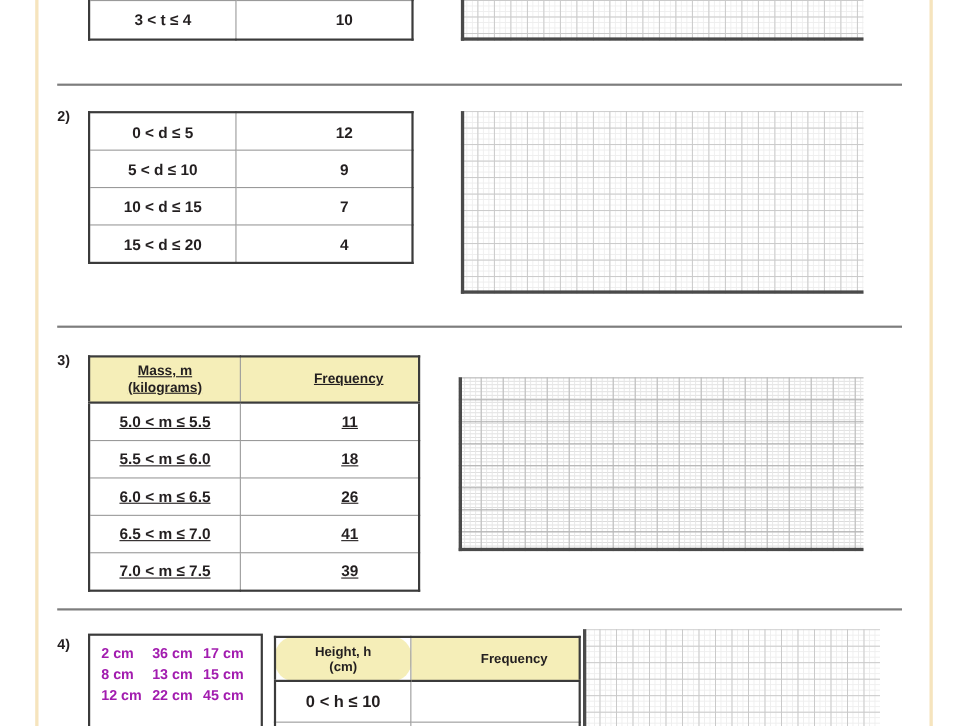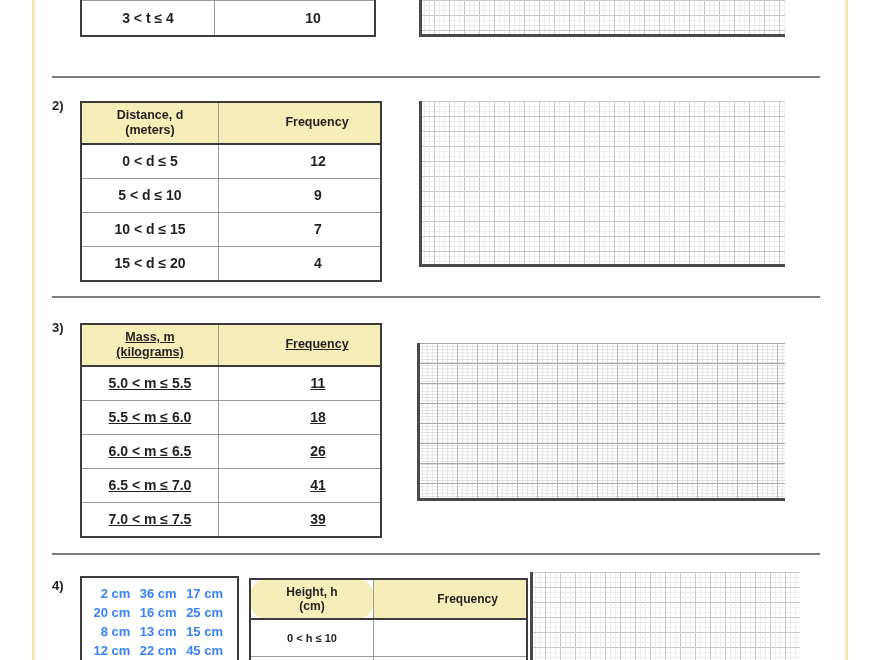--- a/index.html
+++ b/index.html
@@ -74,39 +74,39 @@
     margin-left: 12px;
   }
   .freq-table td.empty { }
   .freq-table .col-range { width: 132px; }
   .freq-table .col-freq  { width: 122px; padding-left: 37px; }
 
   
   .t4 .col-range { width: 118px; border-radius: 17px; }
   .t4 .col-freq  { width: 113px; }
   .t4 th { font-size: 12px; }
-  .t4 td { height: 36px; font-size: 11px; }
+  .t4 td { height: 36px; font-size: 15px; }
 
   
   .data-box {
     position: absolute;
     border: 2px solid #3b3b3b;
     background: #ffffff;
     padding: 6px 8px 6px 8px;
     box-sizing: border-box;
   }
   .data-box table {
     border-collapse: collapse;
     width: 100%;
   }
   .data-box td {
     font-size: 13px;
     font-weight: bold;
-    color: #3b82f6;
-    text-align: right;
+    color: #a21caf;
+    text-align: left;
     padding: 2px 6px 2px 2px;
     white-space: nowrap;
   }
 
   
   .grid {
     position: absolute;
     background-color: #ffffff;
     background-repeat: repeat;
     box-sizing: border-box;
@@ -172,27 +172,20 @@
   <div class="axis-y"></div>
   <div class="axis-x"></div>
 </div>
 
 <div class="divider" style="top:76px;"></div>
 
 <div class="qnum" style="left:52px; top:98px;">2)</div>
 
 <table class="freq-table t2" style="left:80px; top:101px; width:256px;">
   <tbody>
-      <tr>
-    <th class="col-range">
-      <span>Distance, d</span><br>
-      <span>(meters)</span>
-    </th>
-    <th class="col-freq">Frequency</th>
-  </tr>
   <tr>
     <td class="col-range">0 &lt; d ≤ 5</td>
     <td class="col-freq">12</td>
   </tr>
   <tr>
     <td class="col-range">5 &lt; d ≤ 10</td>
     <td class="col-freq">9</td>
   </tr>
   <tr>
     <td class="col-range">10 &lt; d ≤ 15</td>
@@ -255,25 +248,20 @@
 
 <div class="qnum" style="left:52px; top:578px;">4)</div>
 
 <div class="data-box" style="left:80px; top:576px; width:159px; height:110px;">
   <table>
     <tbody>
         <tr>
       <td>2 cm</td>
       <td>36 cm</td>
       <td>17 cm</td>
-    </tr>
-    <tr>
-      <td>20 cm</td>
-      <td>16 cm</td>
-      <td>25 cm</td>
     </tr>
     <tr>
       <td>8 cm</td>
       <td>13 cm</td>
       <td>15 cm</td>
     </tr>
     <tr>
       <td>12 cm</td>
       <td>22 cm</td>
       <td>45 cm</td>

